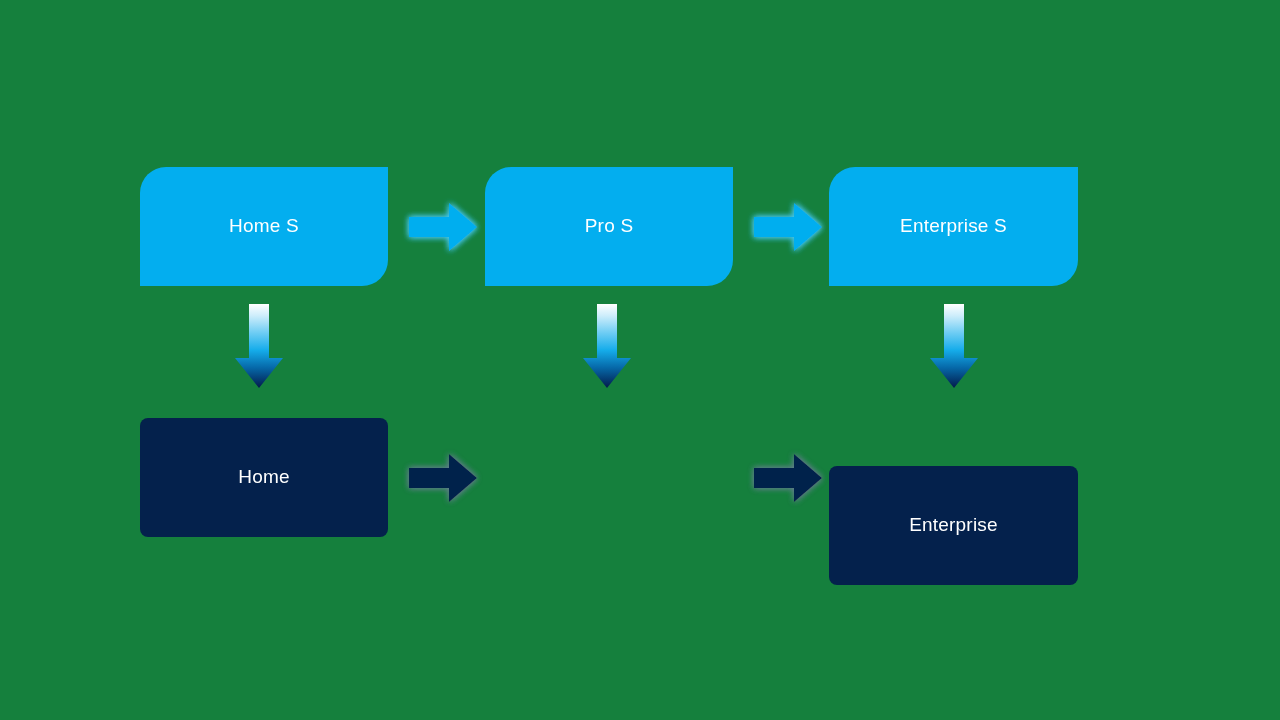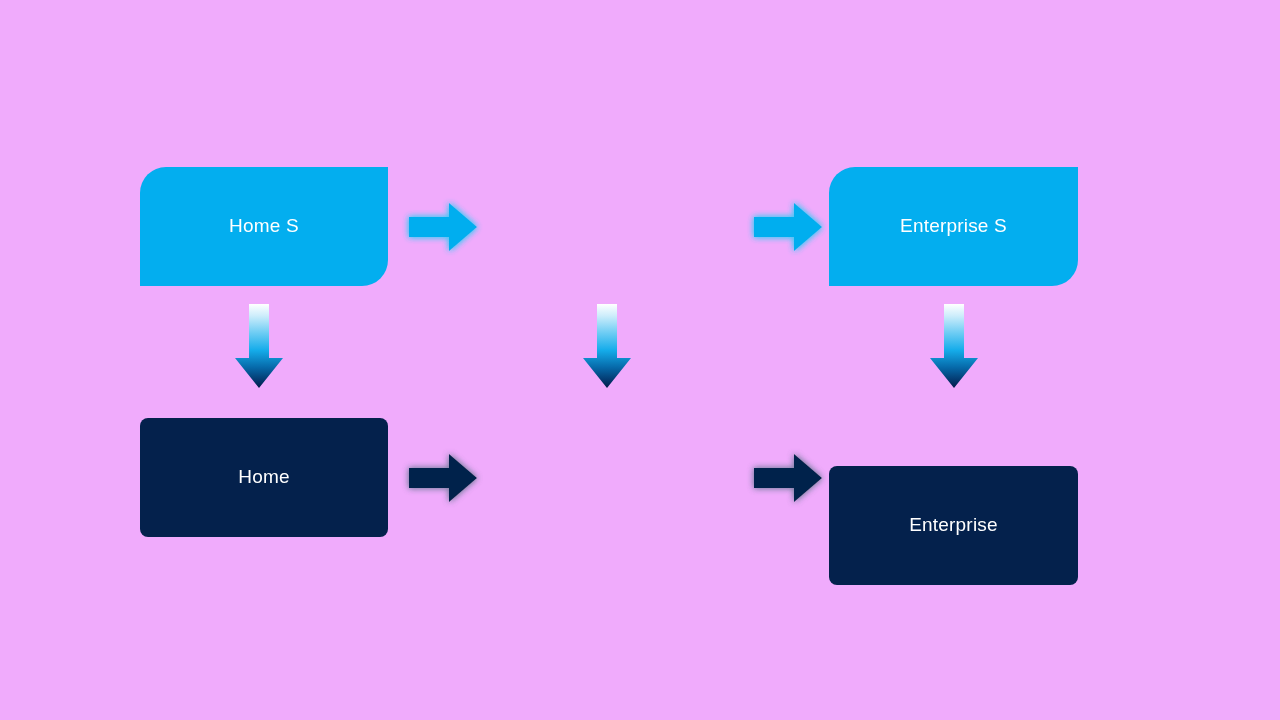--- a/index.html
+++ b/index.html
@@ -12,21 +12,21 @@
     width: 1280px;
     height: 720px;
     font-family: "Liberation Sans", sans-serif;
     overflow: hidden;
   }
 
   #canvas {
     position: relative;
     width: 1280px;
     height: 720px;
-    background: #f0abfc;
+    background: #15803d;
   }
 
   
   .node {
     position: absolute;
     display: flex;
     align-items: center;
     justify-content: center;
     box-sizing: border-box;
   }
@@ -81,20 +81,23 @@
 </style>
 </head>
 <body>
 
 <div id="canvas">
 
   <div class="node tier-top" id="node-home-s">
     <span class="node-label">Home S</span>
   </div>
 
+  <div class="node tier-top" id="node-pro-s">
+    <span class="node-label">Pro S</span>
+  </div>
 
   <div class="node tier-top" id="node-enterprise-s">
     <span class="node-label">Enterprise S</span>
   </div>
 
   <div class="node tier-bottom" id="node-home">
     <span class="node-label">Home</span>
   </div>
 
 

